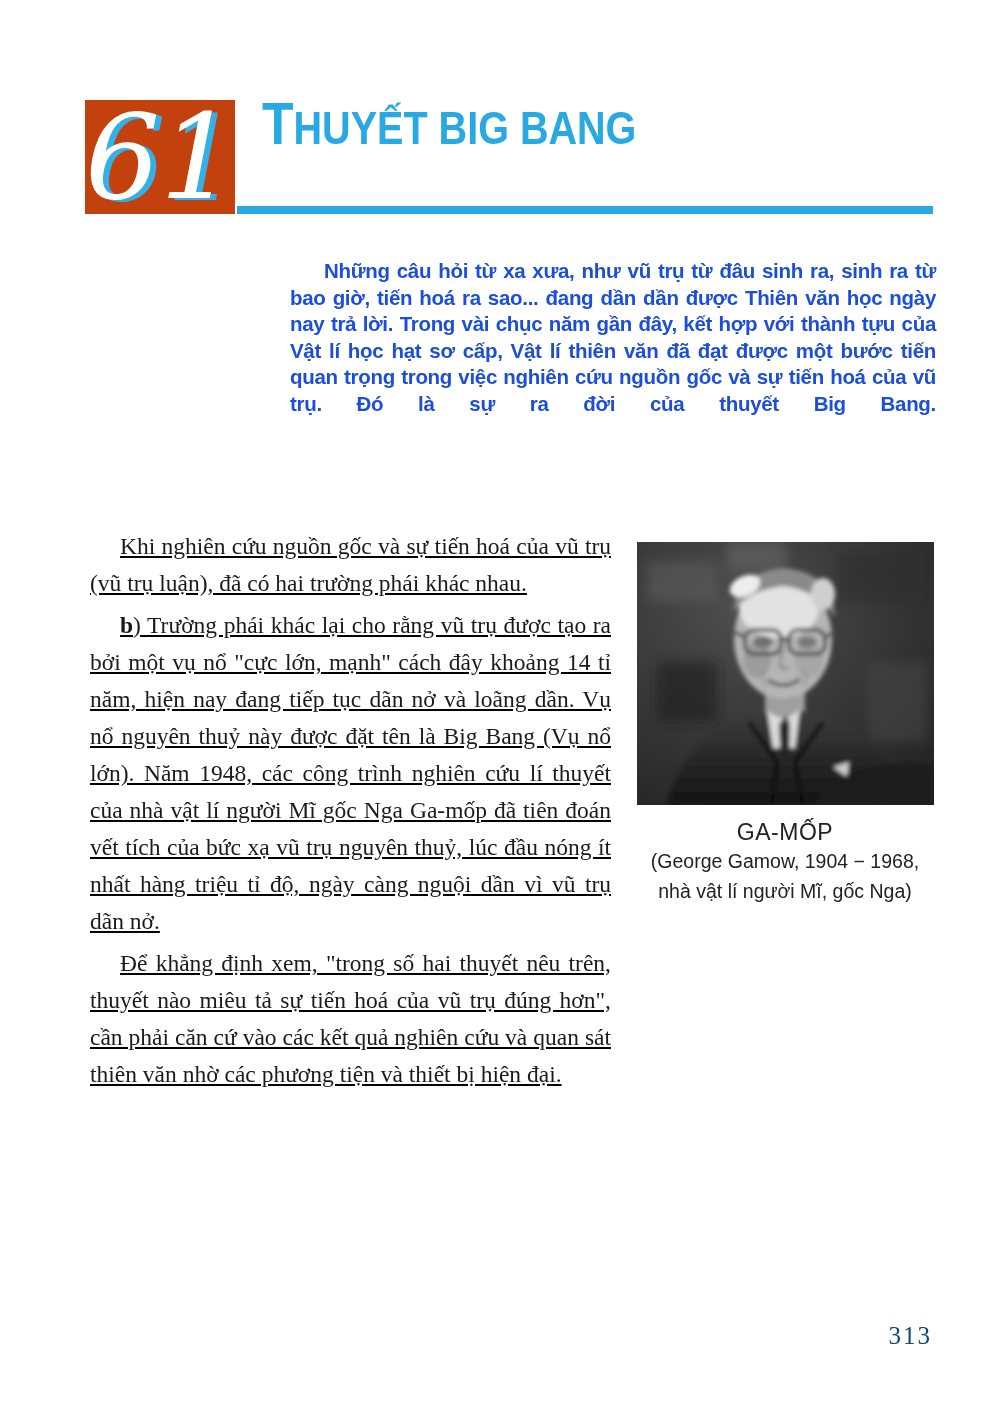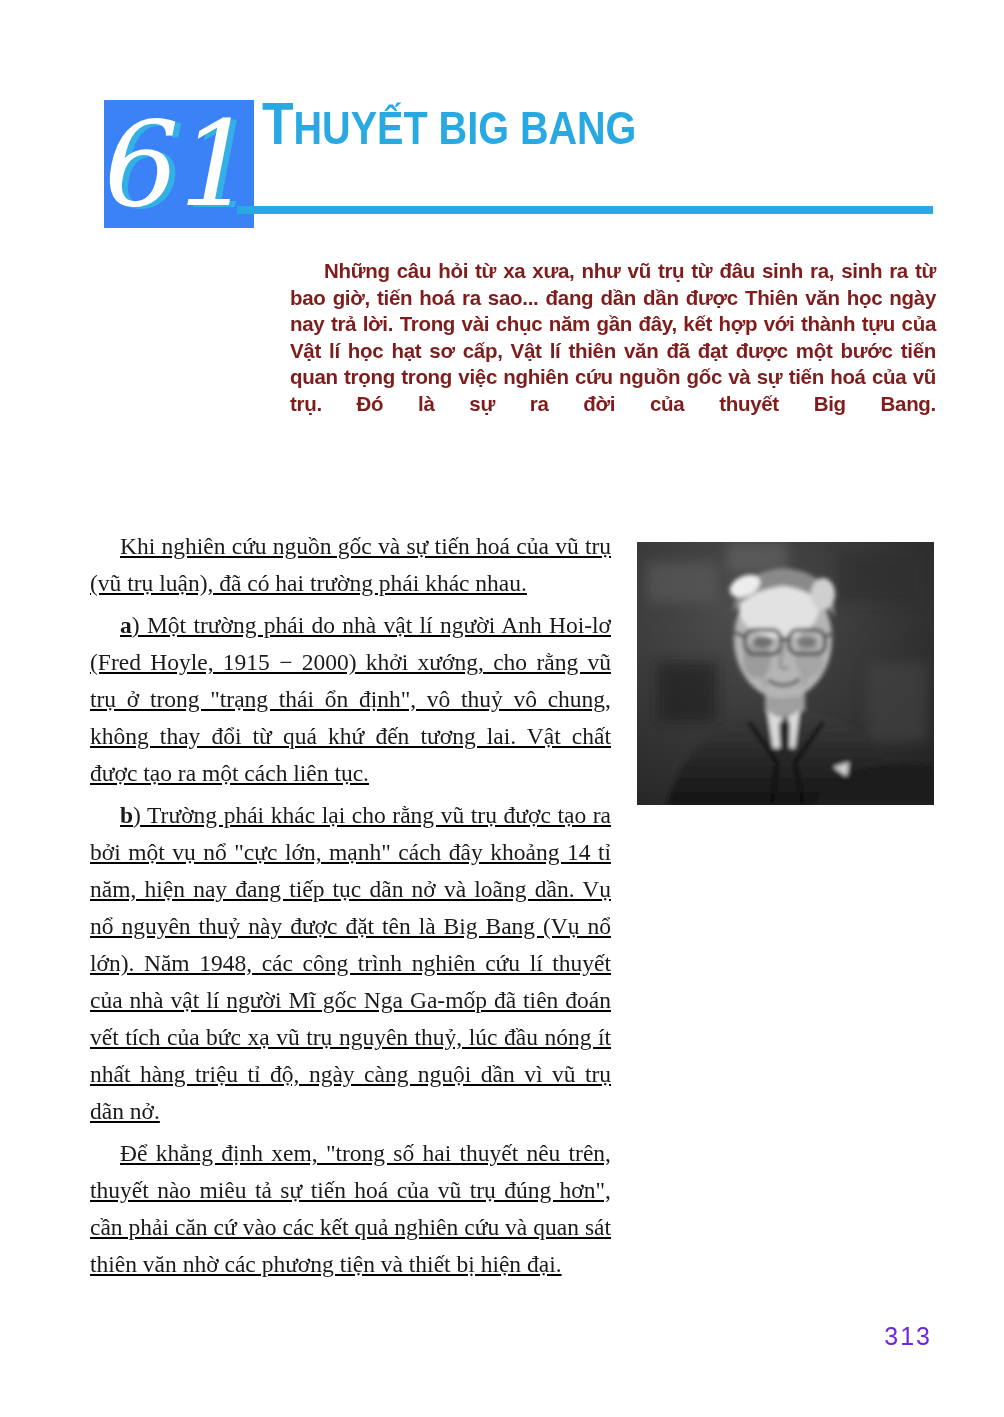--- a/index.html
+++ b/index.html
@@ -3,22 +3,22 @@
 <meta charset="utf-8">
 <style>
   html,body{margin:0;padding:0;background:#ffffff;}
   .page{
     position:relative;width:1004px;height:1417px;background:#fff;
     font-family:"Liberation Serif",serif;overflow:hidden;
   }
 
   
   .lesson-number-box{
-    position:absolute;left:85px;top:100px;width:150px;height:128px;
-    background:#3b82f6;display:flex;align-items:center;justify-content:center;margin-left:19px;
+    position:absolute;left:85px;top:100px;width:150px;height:114px;
+    background:#c2410c;display:flex;align-items:center;justify-content:center;
   }
   .lesson-number{
     font-family:"DejaVu Serif",serif;font-style:italic;
     font-size:118px;line-height:1;color:#ffffff;
     text-shadow:6px 2px 0 #33b1e6;
   }
   .lesson-title{
     position:absolute;left:262px;top:94px;margin:0;
     font-family:"Liberation Sans",sans-serif;font-weight:bold;
     font-size:46px;line-height:60px;color:#29a9e1;
@@ -28,21 +28,21 @@
   .lesson-title::first-letter{font-size:60px;}
   .title-rule{
     position:absolute;left:237px;top:206px;width:696px;height:8px;background:#29a9e1;
   }
 
   
   .intro{
     position:absolute;left:290px;top:258px;width:646px;margin:0;
     font-family:"Liberation Sans",sans-serif;font-weight:bold;
     font-size:20.5px;line-height:26.5px;letter-spacing:-0.3px;
-    color:#7f1d1d;text-align:justify;text-align-last:justify;text-indent:34px;
+    color:#1d4ed8;text-align:justify;text-align-last:justify;text-indent:34px;
   }
 
   
   .section-heading{
     position:absolute;left:90px;top:478px;margin:0;
     font-family:"Liberation Sans",sans-serif;font-weight:bold;
     font-size:26px;color:#18a6e8;white-space:nowrap;
   }
   .body-column{position:absolute;left:90px;top:528px;width:521px;text-decoration:underline;}
   .body-p{
@@ -58,41 +58,40 @@
     font-family:"Liberation Sans",sans-serif;font-size:23px;color:#222;
     margin-top:14px;letter-spacing:.5px;
   }
   .cap-line{
     font-family:"Liberation Sans",sans-serif;font-size:19.5px;line-height:30px;color:#222;
   }
 
   
   .page-number{
     position:absolute;right:72px;top:1322px;
-    font-family:Liberation Sans, sans-serif;font-size:25px;
-    color:#6d28d9;letter-spacing:2px;
+    font-family:Liberation Serif, serif;font-size:25px;
+    color:#0c4a6e;letter-spacing:2px;
   }
 </style>
 </head>
 <body>
 
 <div class="page">
 
   <div class="lesson-number-box">
     <span class="lesson-number">61</span>
   </div>
   <h1 class="lesson-title">Thuyết Big Bang</h1>
   <div class="title-rule"></div>
 
   <p class="intro">Những câu hỏi từ xa xưa, như vũ trụ từ đâu sinh ra, sinh ra từ bao giờ, tiến hoá ra sao... đang dần dần được Thiên văn học ngày nay trả lời. Trong vài chục năm gần đây, kết hợp với thành tựu của Vật lí học hạt sơ cấp, Vật lí thiên văn đã đạt được một bước tiến quan trọng trong việc nghiên cứu nguồn gốc và sự tiến hoá của vũ trụ. Đó là sự ra đời của thuyết Big Bang.</p>
 
 
   <div class="body-column">
     <p class="body-p"><span>Khi nghiên cứu nguồn gốc và sự tiến hoá của vũ trụ (vũ trụ luận), đã có hai trường phái khác nhau.</span></p>
-    <p class="body-p"><b class="marker">a</b><span>) Một trường phái do nhà vật lí người Anh Hoi-lơ (Fred Hoyle, 1915 − 2000) khởi xướng, cho rằng vũ trụ ở trong "trạng thái ổn định", vô thuỷ vô chung, không thay đổi từ quá khứ đến tương lai. Vật chất được tạo ra một cách liên tục.</span></p>
     <p class="body-p"><b class="marker">b</b><span>) Trường phái khác lại cho rằng vũ trụ được tạo ra bởi một vụ nổ "cực lớn, mạnh" cách đây khoảng 14 tỉ năm, hiện nay đang tiếp tục dãn nở và loãng dần. Vụ nổ nguyên thuỷ này được đặt tên là Big Bang (Vụ nổ lớn). Năm 1948, các công trình nghiên cứu lí thuyết của nhà vật lí người Mĩ gốc Nga Ga-mốp đã tiên đoán vết tích của bức xạ vũ trụ nguyên thuỷ, lúc đầu nóng ít nhất hàng triệu tỉ độ, ngày càng nguội dần vì vũ trụ dãn nở.</span></p>
     <p class="body-p"><span>Để khẳng định xem, "trong số hai thuyết nêu trên, thuyết nào miêu tả sự tiến hoá của vũ trụ đúng hơn", cần phải căn cứ vào các kết quả nghiên cứu và quan sát thiên văn nhờ các phương tiện và thiết bị hiện đại.</span></p>
   </div>
 
   <figure class="photo-figure">
     <svg class="photo" viewBox="0 0 297 263" role="img">
       <defs>
         <radialGradient id="bg" cx="35%" cy="25%" r="95%">
           <stop offset="0" stop-color="#4e4e4e"></stop>
             <stop offset="1" stop-color="#212121"></stop>
@@ -142,17 +141,22 @@
         <path d="M30 263 Q48 196 104 176 L128 168 Q146 186 166 168 L196 176 Q256 198 272 263 Z" fill="url(#suit)"></path>
         <path d="M130 168 Q146 184 163 167 L158 206 L136 206 Z" fill="#dcdcdc"></path>
         <path d="M142 182 L153 182 L152 224 L144 224 Z" fill="#262626"></path>
         <path d="M142 182 L153 182 L149 173 Z" fill="#3a3a3a"></path>
         <path d="M112 180 L140 220 L135 263" fill="none" stroke="#0f0f0f" stroke-width="4"></path>
         <path d="M186 180 L158 220 L166 263" fill="none" stroke="#0f0f0f" stroke-width="4"></path>
         <path d="M196 225 L212 220 L210 235 Z" fill="#cfcfcf"></path>
         <path d="M176 263 Q210 212 297 224 L297 263 Z" fill="#1b1b1b"></path>
       </g>
     </svg>
+    <figcaption>
+      <div class="cap-name">GA-MỐP</div>
+      <div class="cap-line">(George Gamow, 1904 − 1968,</div>
+      <div class="cap-line">nhà vật lí người Mĩ, gốc Nga)</div>
+    </figcaption>
   </figure>
 
   <div class="page-number">313</div>
 
 </div>
 
 </body></html>

